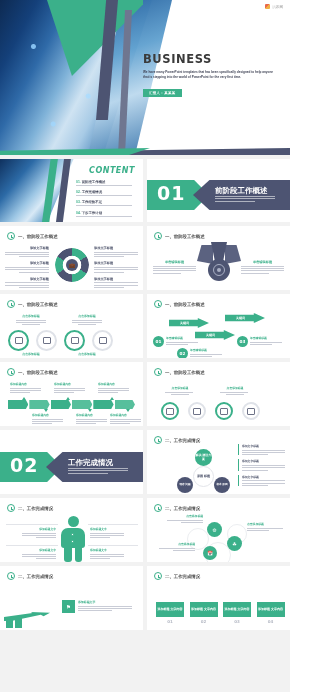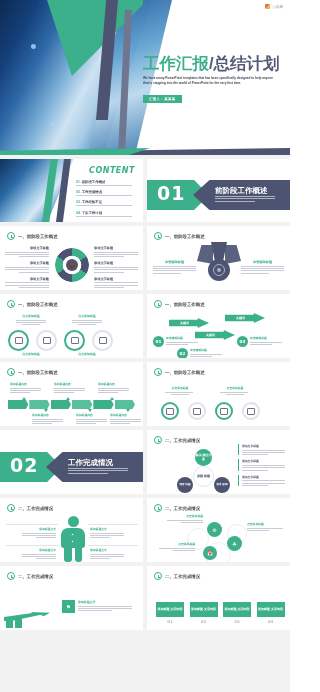--- a/index.html
+++ b/index.html
@@ -338,21 +338,21 @@
 <div id="page">
 
   <div class="slide" id="hero">
     <div class="hero-photo"></div>
     <div class="hero-photo-2"></div>
     <div class="hero-green-tri"></div>
     <div class="hero-slash a"></div>
     <div class="hero-slash b"></div>
 
     <div class="hero-text">
-      <div class="hero-title"><span class="g">工作汇报</span><span class="s">/</span><span class="s">总结计划</span></div>
+      <div class="hero-eyebrow">BUSINESS</div>
       <div class="hero-desc">We have many PowerPoint templates that has been specifically designed to help anyone that is stepping into the world of PowerPoint for the very first time.</div>
       <div class="hero-badge">汇报人：某某某</div>
     </div>
 
     <div class="hero-bottombar"></div>
     <div class="hero-bottombar-g"></div>
 
     <div class="watermark">
       <span class="wm-dot"></span>
       <span>演界网</span>

